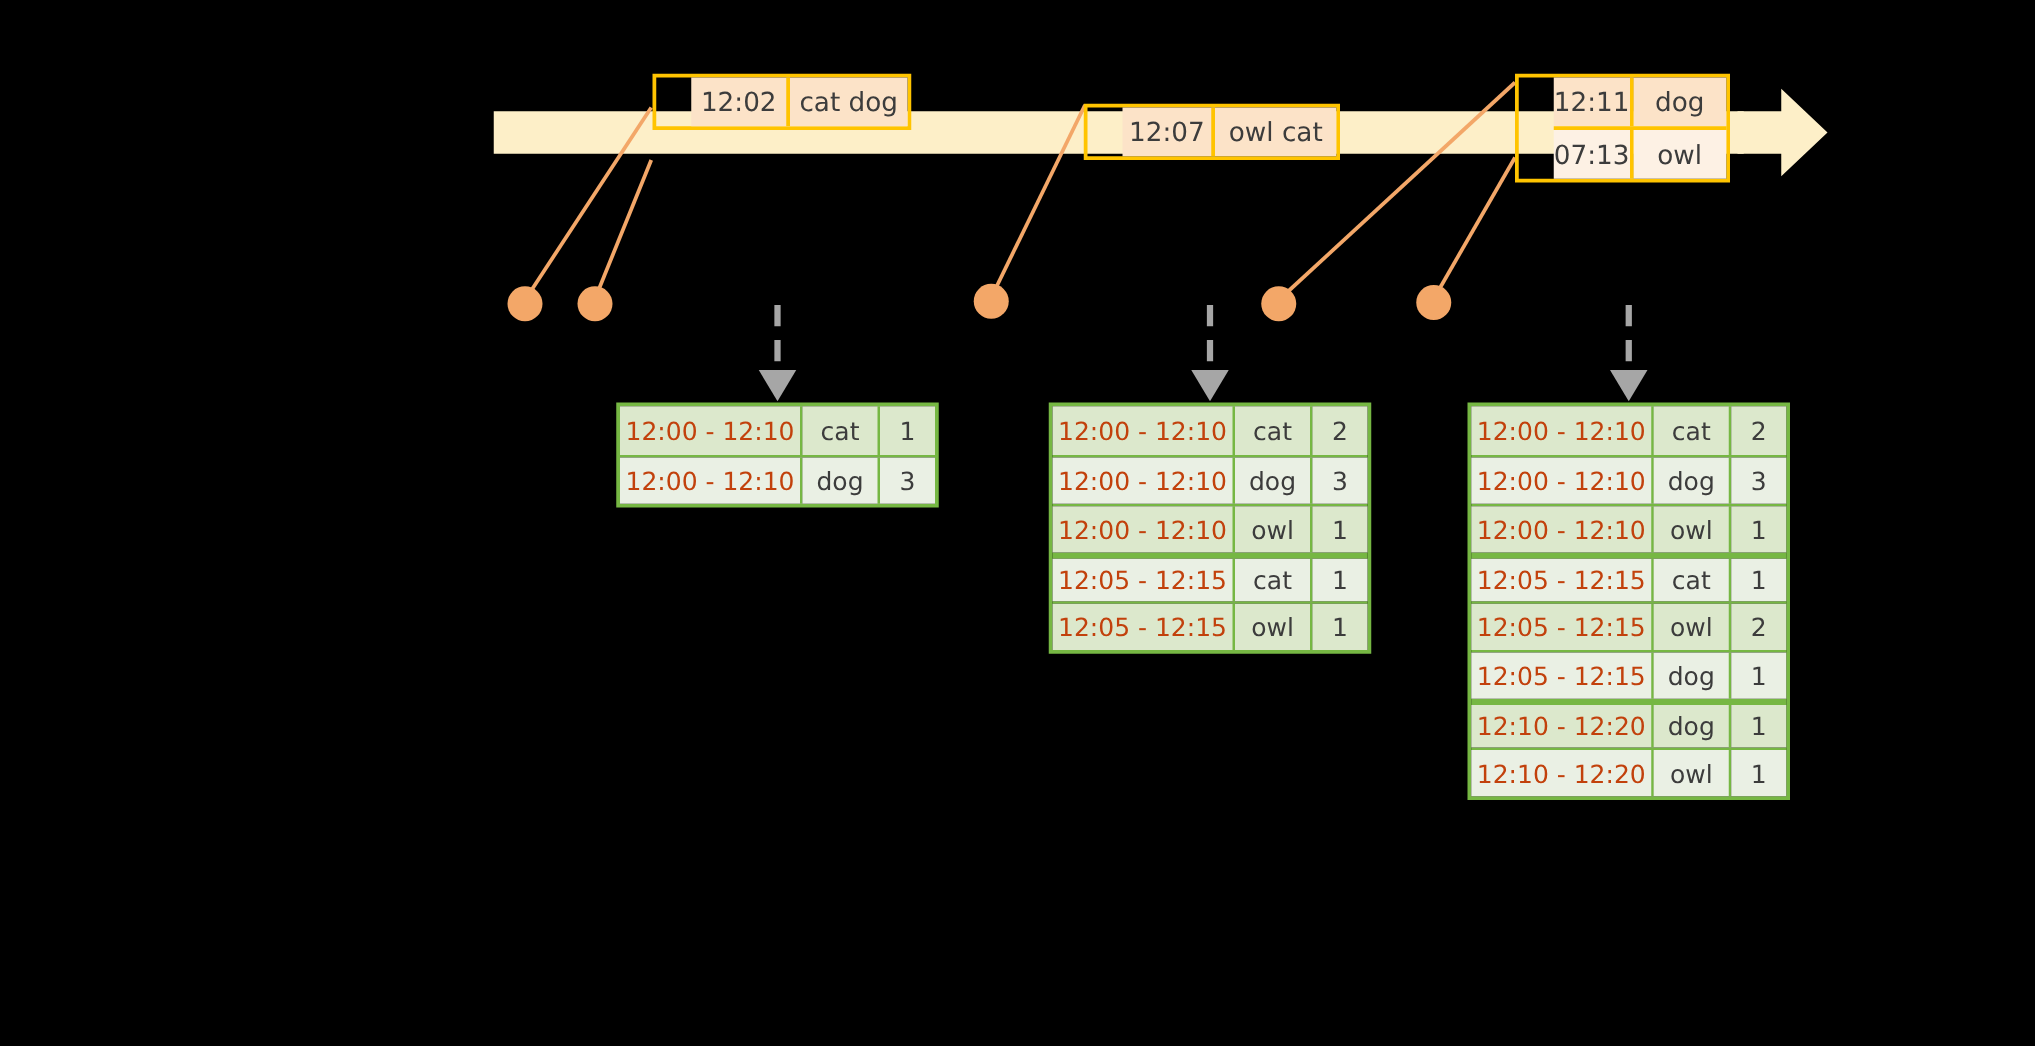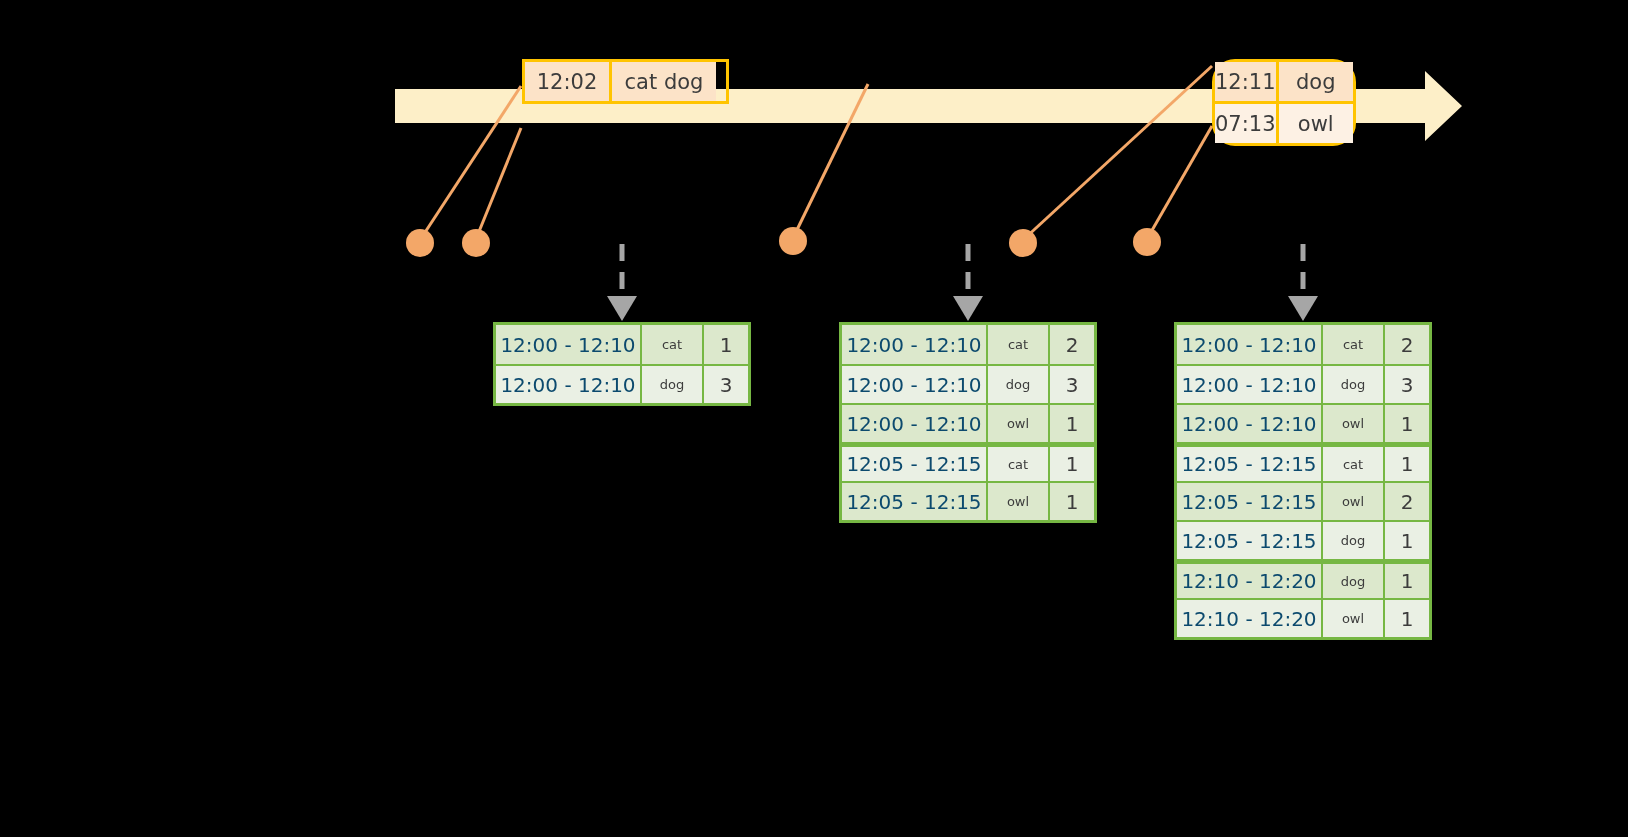--- a/index.html
+++ b/index.html
@@ -25,20 +25,21 @@
     pointer-events: none;
   }
 
   .event-box {
     position: absolute;
     border: 3px solid #FFC400;
     box-sizing: border-box;
     display: flex;
     flex-direction: column;
     z-index: 5;
+    padding-left: 28px;
   }
   .event-row {
     display: flex;
     height: 39px;
   }
   .event-row + .event-row { border-top: 3px solid #FFC400; }
   .event-time {
     display: flex;
     align-items: center;
     justify-content: center;
@@ -69,30 +70,30 @@
     display: flex;
     height: 39px;
     box-sizing: border-box;
   }
   .rt-row + .rt-row { border-top: 2px solid #76B743; }
   .rt-win {
     display: flex;
     align-items: center;
     justify-content: center;
     font-size: 20px;
-    color: #0c4a6e;
+    color: #c2410c;
     border-right: 2px solid #76B743;
     box-sizing: border-box;
     text-align: right;
   }
   .rt-key {
     display: flex;
     align-items: center;
     justify-content: center;
-    font-size: 13px;
+    font-size: 20px;
     color: #3c3c3c;
     border-right: 2px solid #76B743;
     box-sizing: border-box;
     width: 62px;
   }
   .rt-cnt {
     display: flex;
     align-items: center;
     justify-content: center;
     font-size: 20px;
@@ -144,22 +145,28 @@
     </g>
   </svg>
 
   <div class="event-box" style="left:522px; top:59px; width:207px;">
     <div class="event-row">
       <div class="event-time shade-dark" style="width:87px;">12:02</div>
       <div class="event-text shade-dark" style="width:104px;">cat dog</div>
     </div>
   </div>
 
-
-  <div class="event-box" style="left:1212px; top:59px; width:144px;border-radius:23px;">
+  <div class="event-box" style="left:867px; top:83px; width:205px;">
+    <div class="event-row">
+      <div class="event-time shade-dark" style="width:86px;">12:07</div>
+      <div class="event-text shade-dark" style="width:113px;">owl cat</div>
+    </div>
+  </div>
+
+  <div class="event-box" style="left:1212px; top:59px; width:172px;">
     <div class="event-row">
       <div class="event-time shade-dark" style="width:76px;">12:11</div>
       <div class="event-text shade-dark" style="width:100px;">dog</div>
     </div>
     <div class="event-row">
       <div class="event-time shade-light" style="width:76px;">07:13</div>
       <div class="event-text shade-light" style="width:100px;">owl</div>
     </div>
   </div>
 

